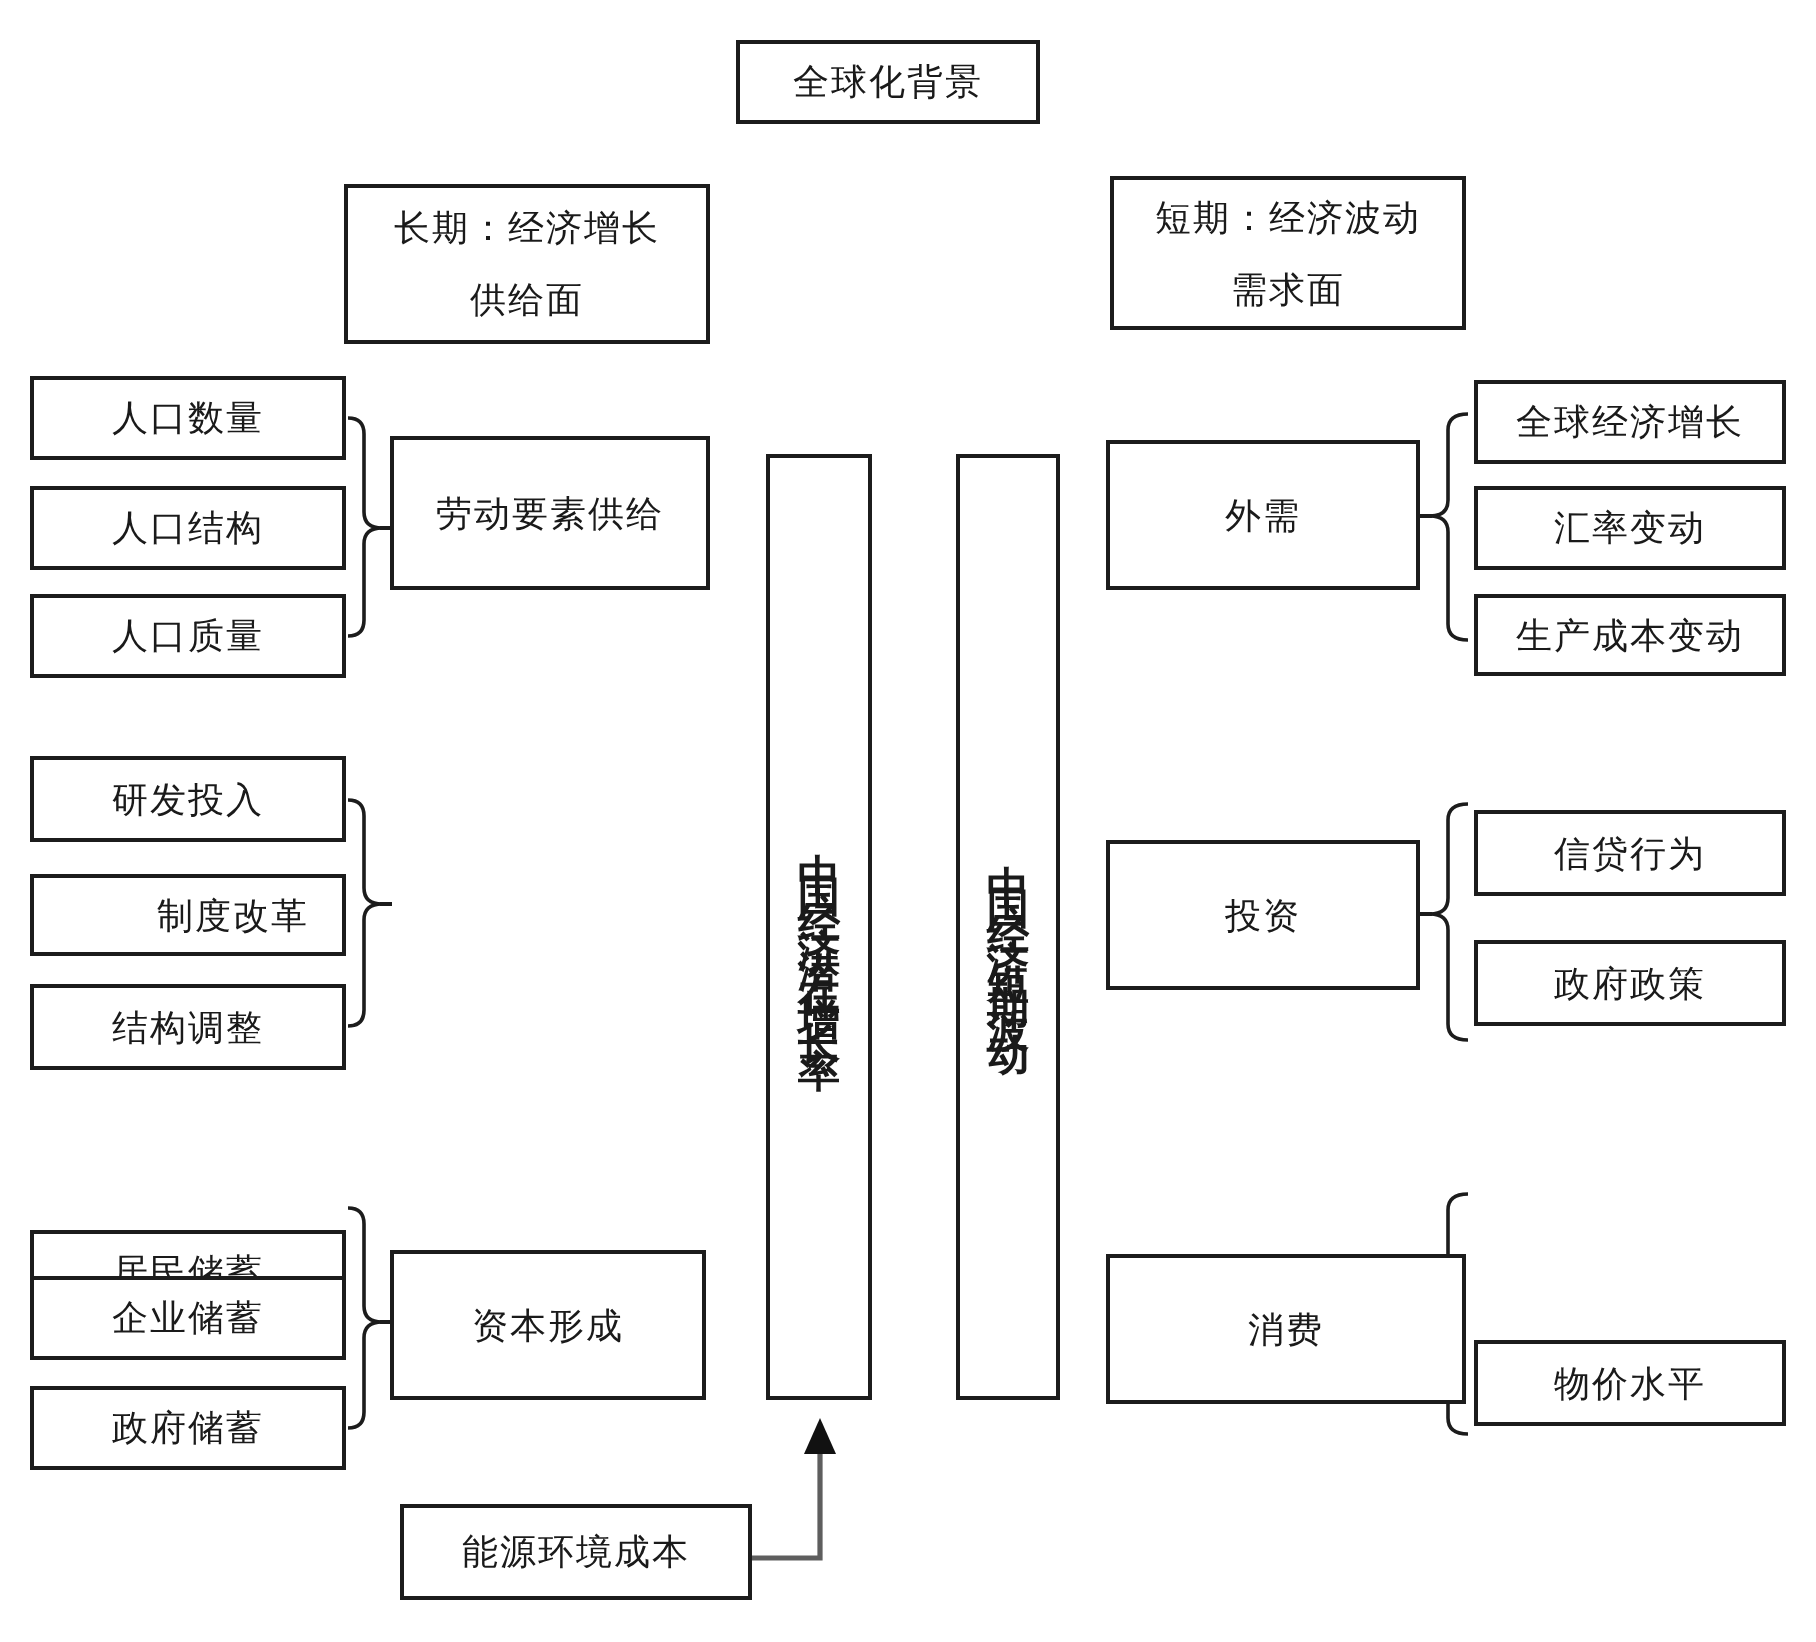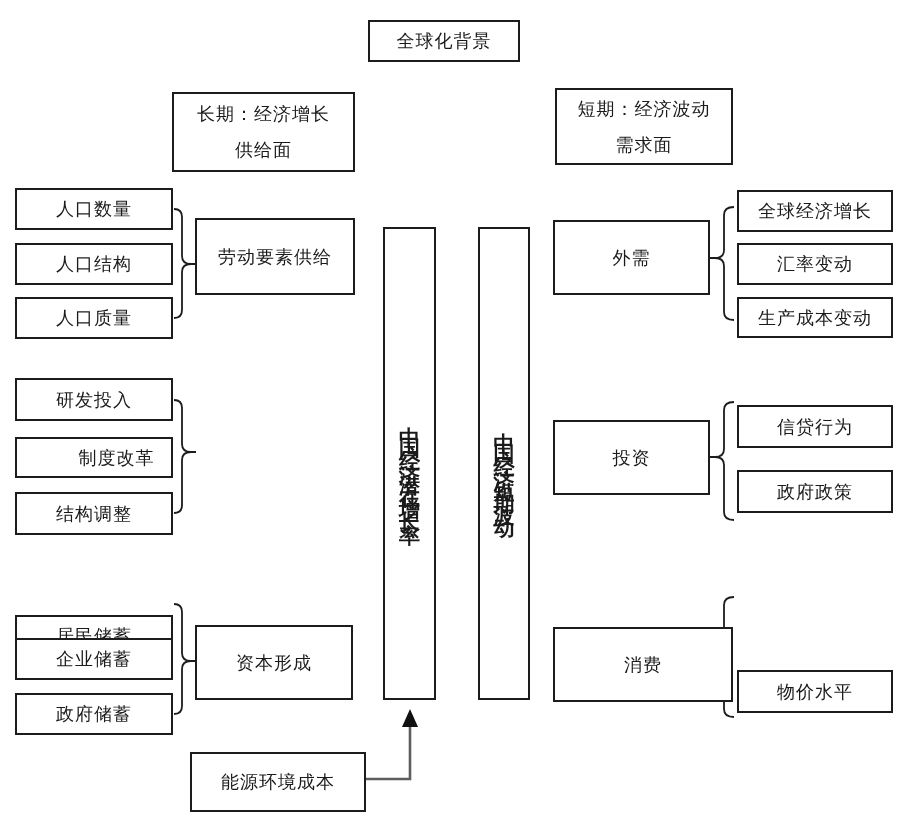--- a/index.html
+++ b/index.html
@@ -110,15 +110,15 @@
   <div class="box" style="left:737px; top:243px; width:156px; height:42px;">汇率变动</div>
   <div class="box" style="left:737px; top:297px; width:156px; height:41px;">生产成本变动</div>
 
   <div class="box" style="left:553px; top:420px; width:157px; height:75px;">投资</div>
   <div class="box" style="left:737px; top:405px; width:156px; height:43px;">信贷行为</div>
   <div class="box" style="left:737px; top:470px; width:156px; height:43px;">政府政策</div>
 
   <div class="box" style="left:553px; top:627px; width:180px; height:75px;">消费</div>
   <div class="box" style="left:737px; top:670px; width:156px; height:43px;">物价水平</div>
 
-  <div class="box" style="left:190px; top:752px; width:176px; height:60px;font-family:Liberation Serif, serif;">能源环境成本</div>
+  <div class="box" style="left:200px; top:752px; width:176px; height:48px;font-family:Liberation Serif, serif;">能源环境成本</div>
 
 </div>
 
 </body></html>

